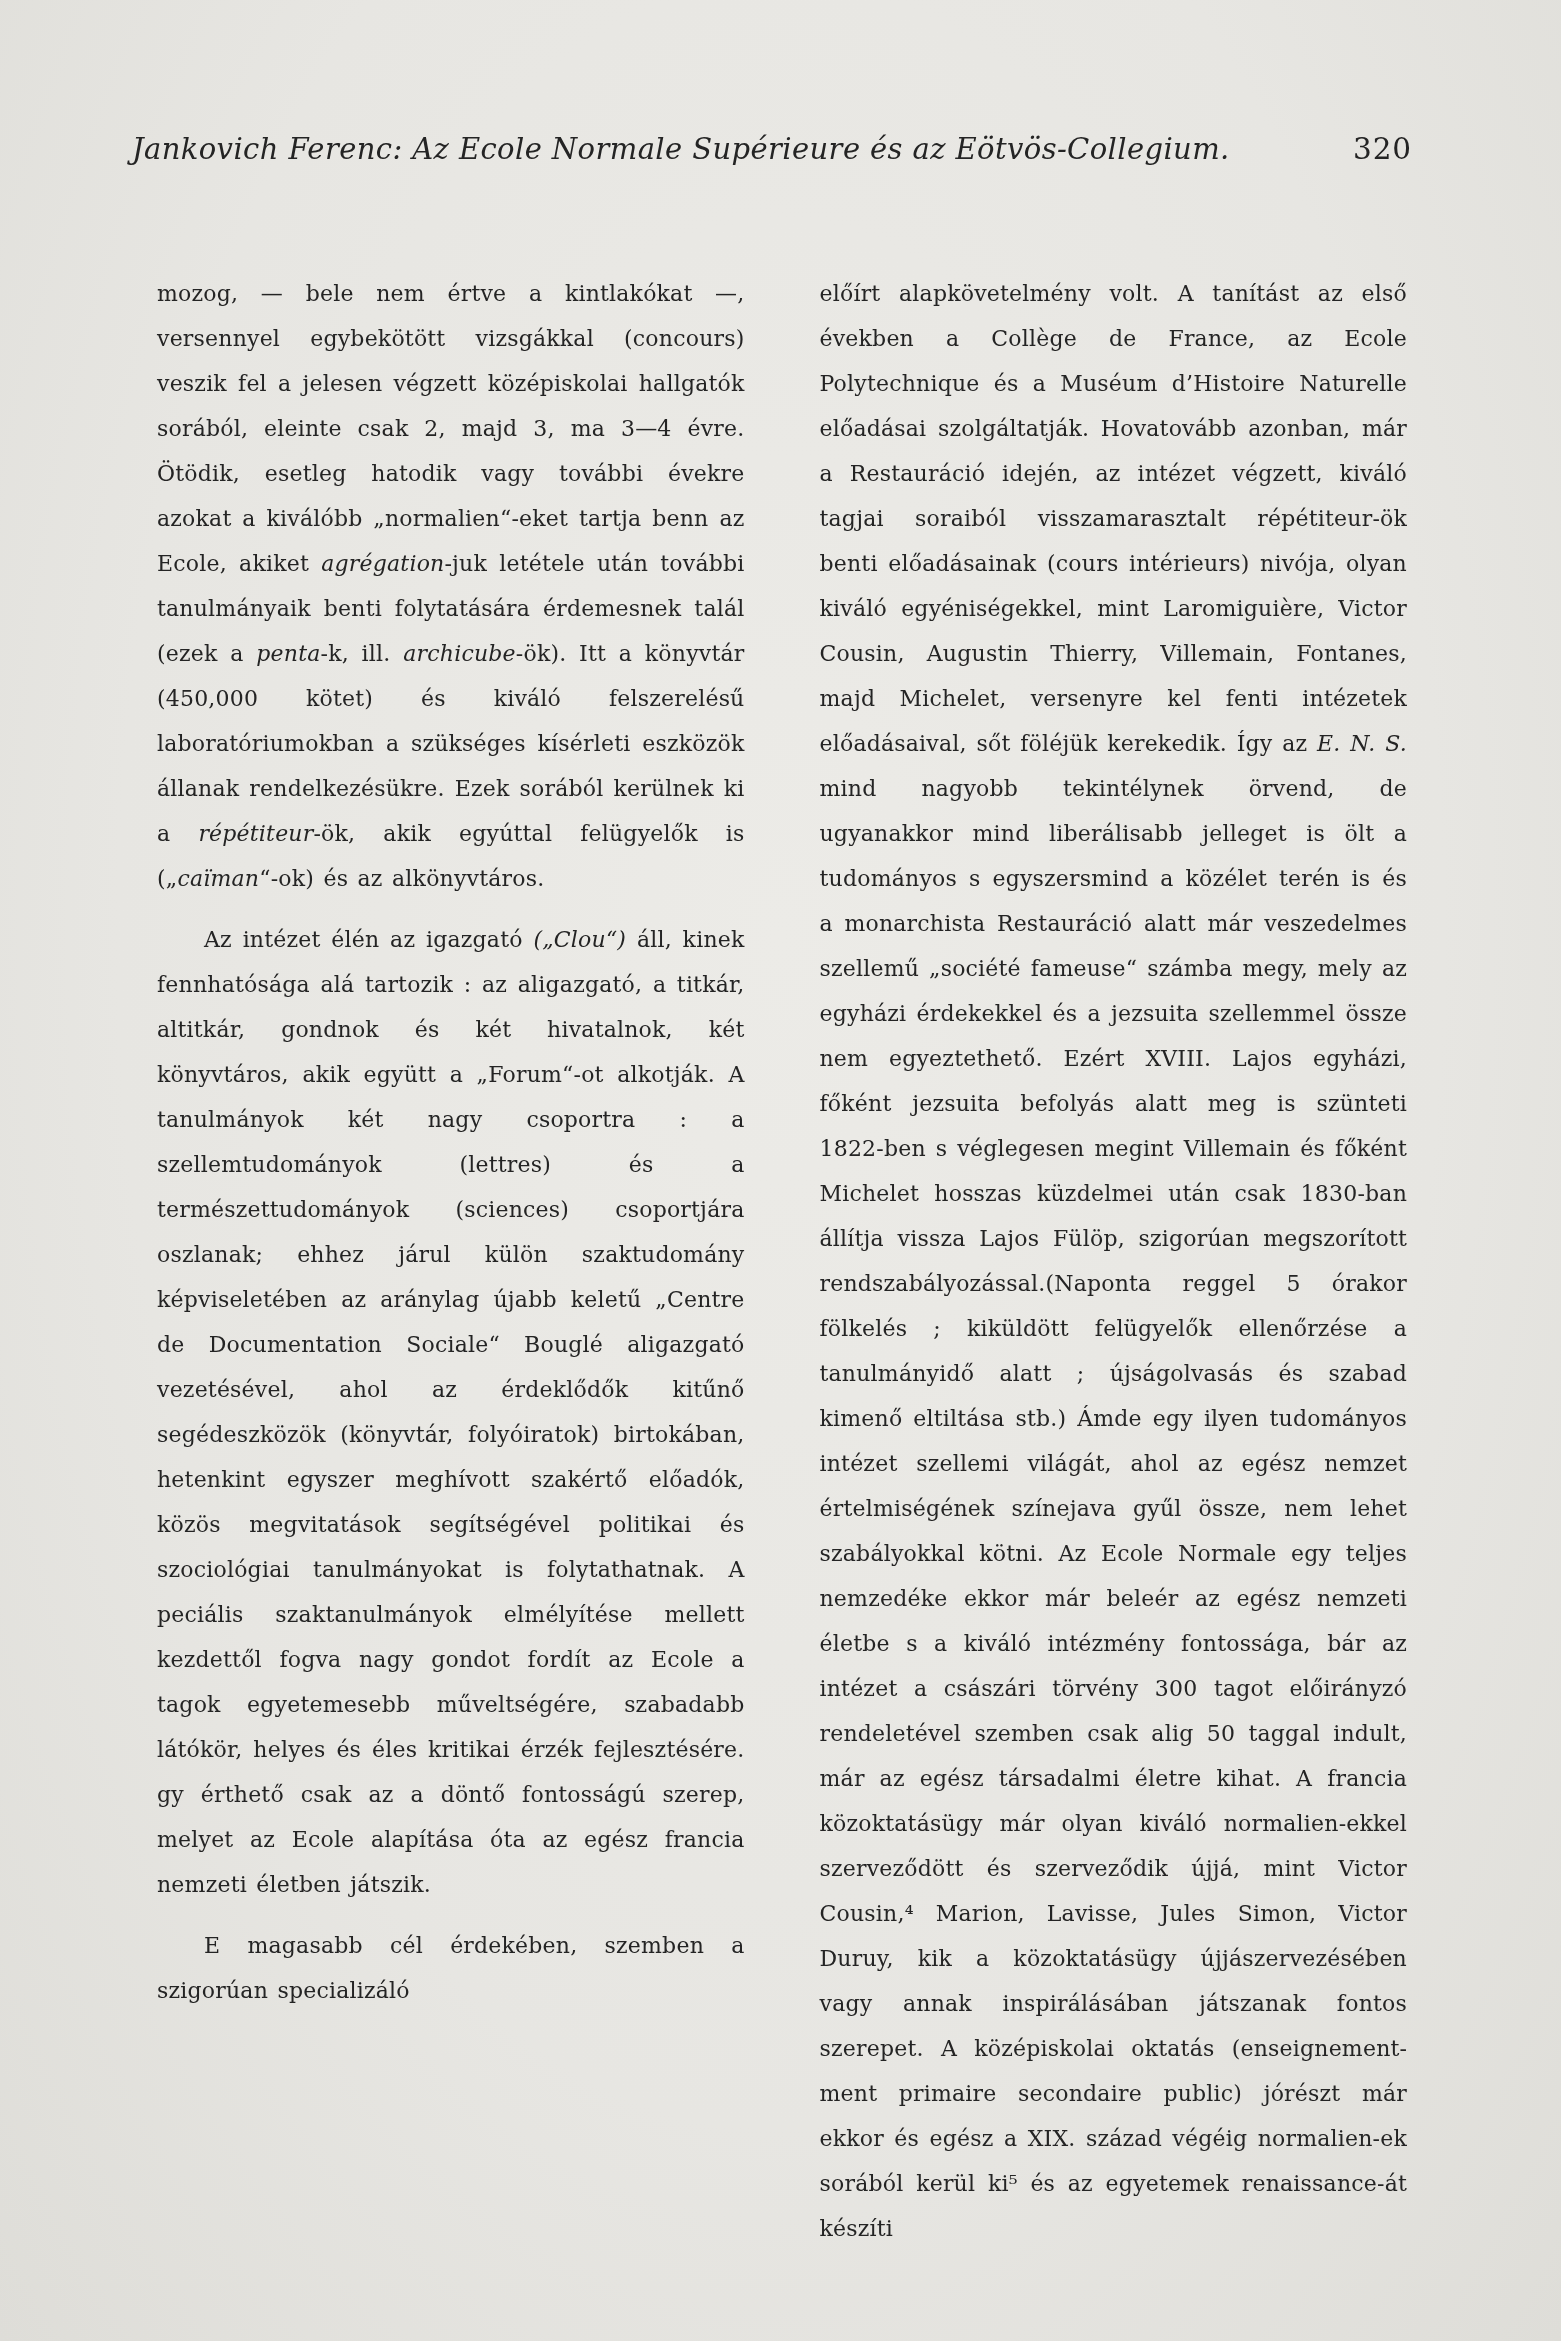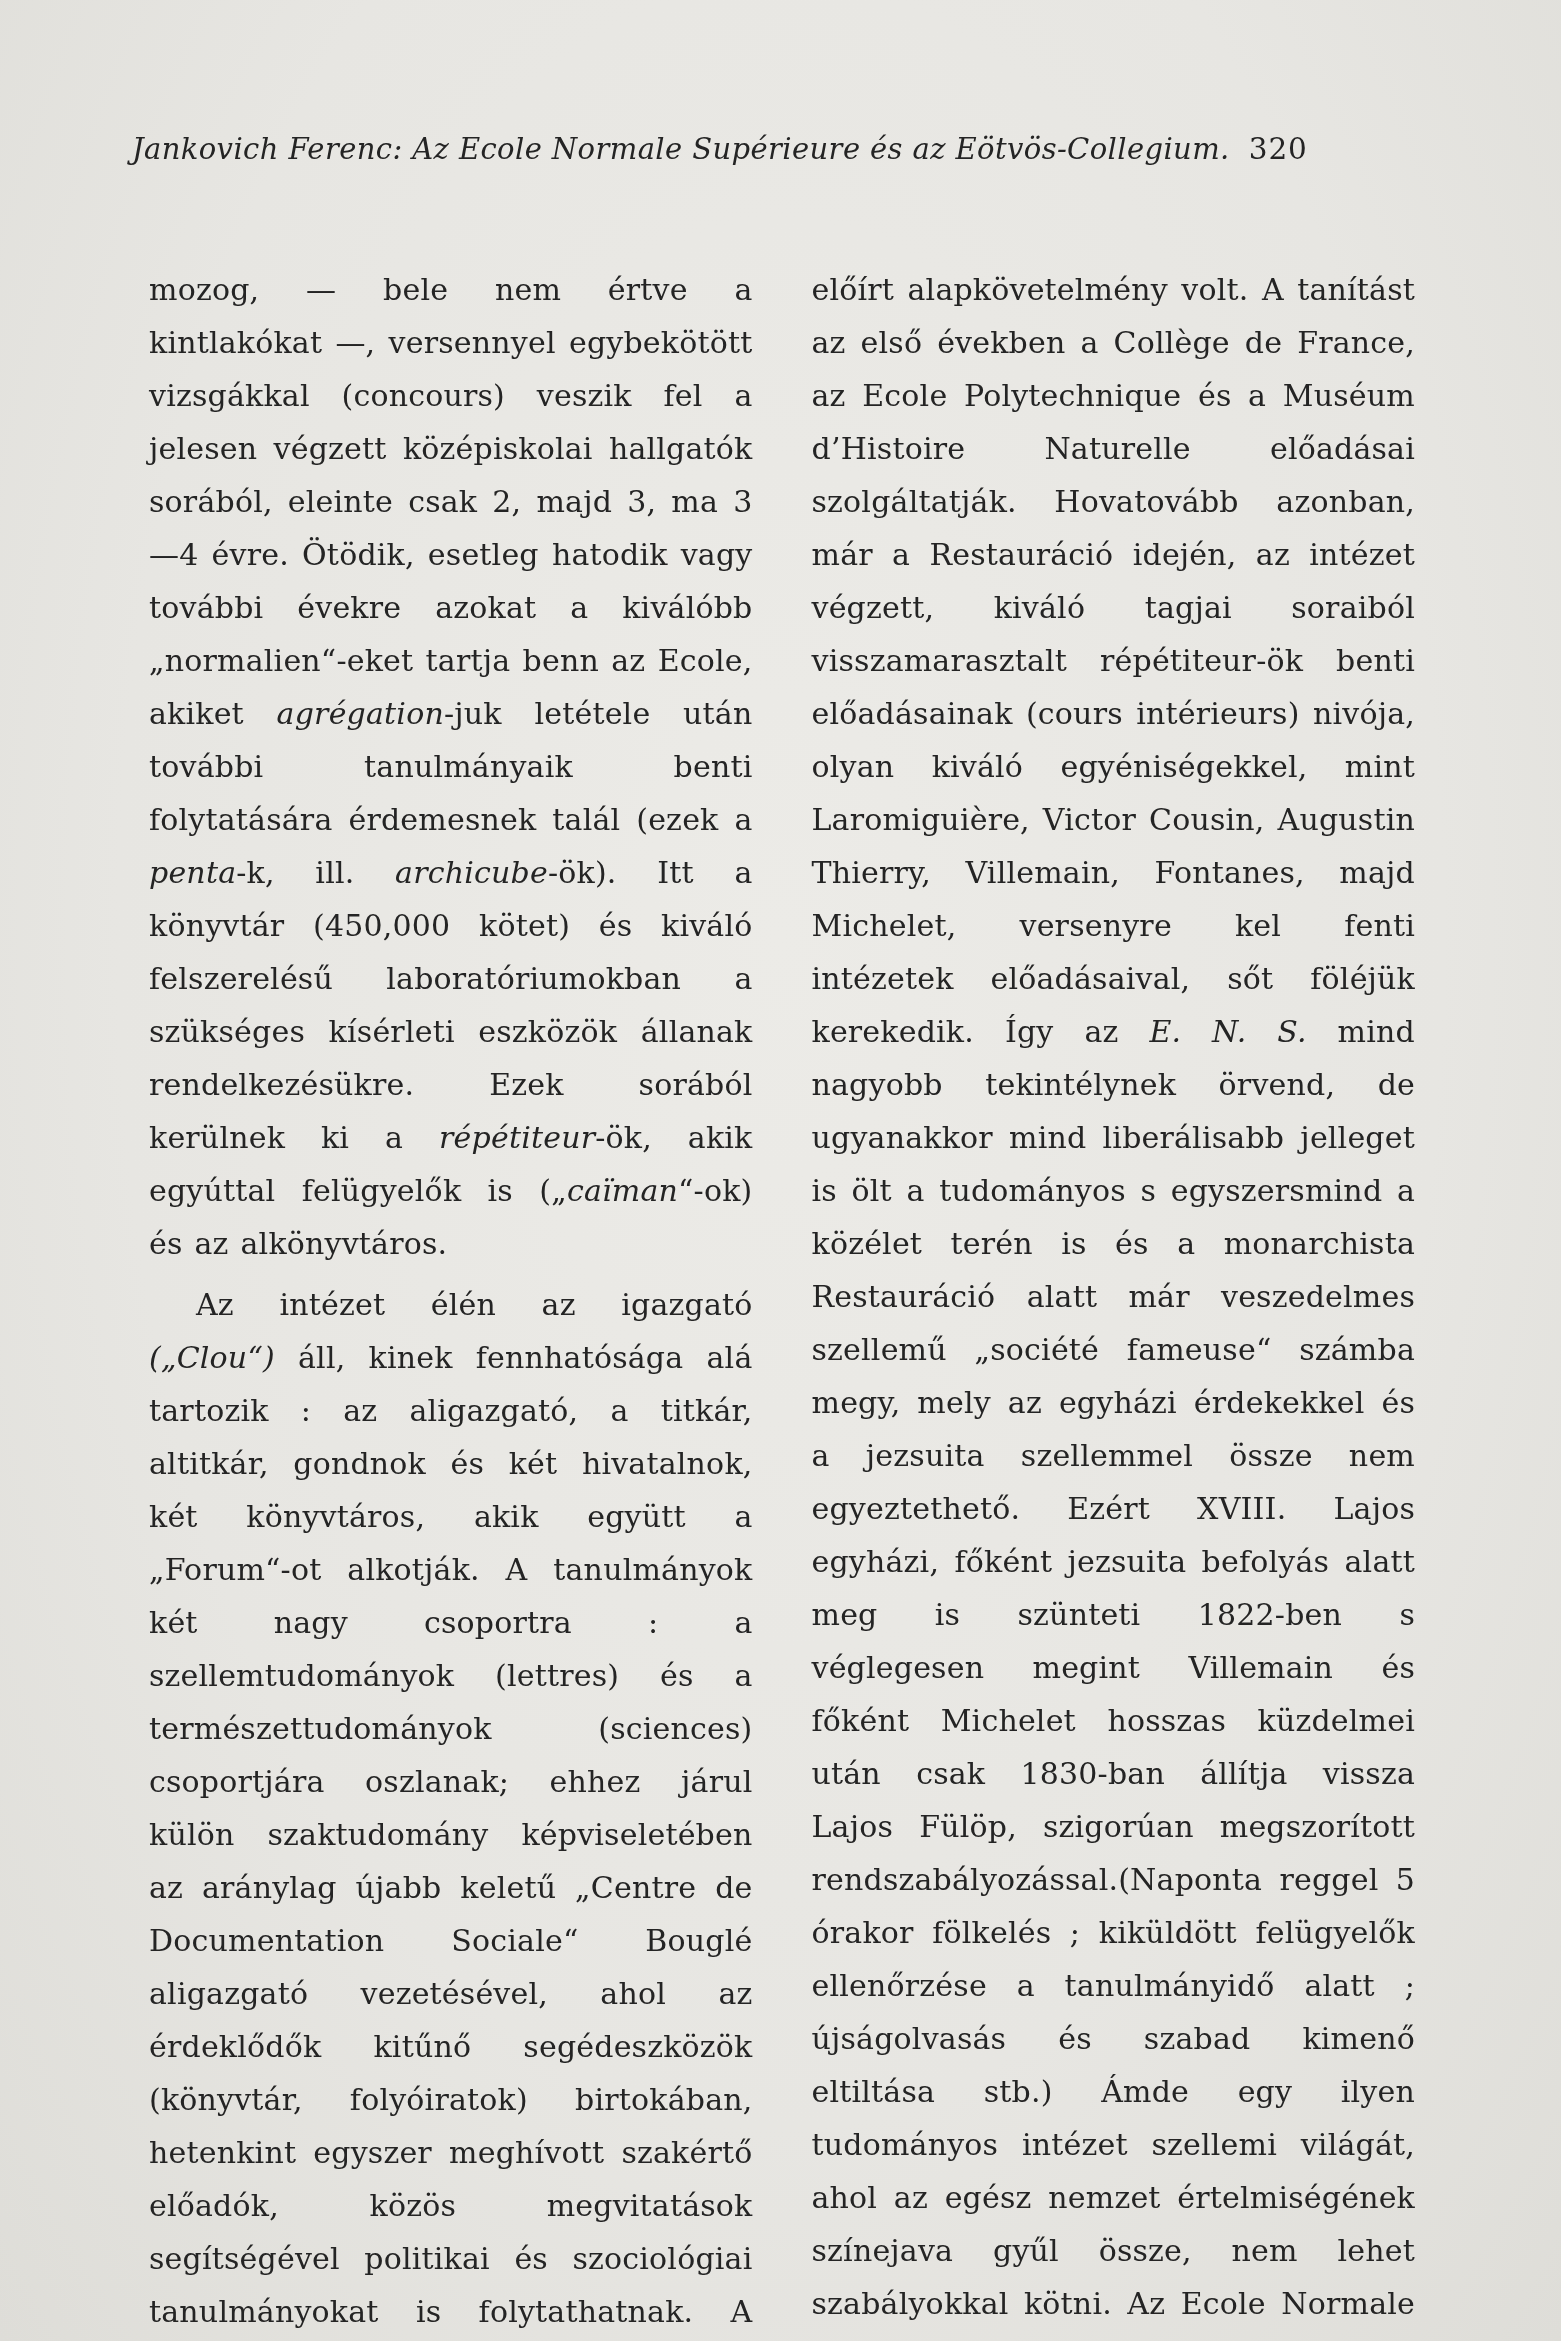--- a/index.html
+++ b/index.html
@@ -12,20 +12,21 @@
     width:1561px; height:2342px;
     margin:0 auto;
     background:radial-gradient(ellipse at 50% 40%, #ecebe7 0%, #e7e6e2 60%, #deddd8 100%);
     color:#242424;
     overflow:hidden;
   }
   .running-header {
     position:absolute;
     top:132px; left:132px; right:149px;
     display:flex;
+    justify-content:space-between;
     align-items:baseline;
     font-style:italic;
     font-size:29px;
     letter-spacing:0.4px;
     white-space:nowrap;
     gap:19px;
   }
   .running-header .page-number {
     font-style:normal;
     font-size:29.5px;
@@ -36,23 +37,23 @@
     top:255px; left:141px;
     width:1282px;
     display:flex;
     gap:43px;
   }
   .col {
     flex:1 1 0;
     min-width:0;
   }
   .col p {
-    margin:8px;
-    font-size:30px;
-    line-height:53px;
+    margin:16px;
+    font-size:22px;
+    line-height:45px;
     text-align:justify;
     word-spacing:2.2px;
     letter-spacing:0.2px;
   }
   .col p.indent { text-indent:47px; }
   .it { font-style:italic; }
 </style>
 </head>
 <body>
 

